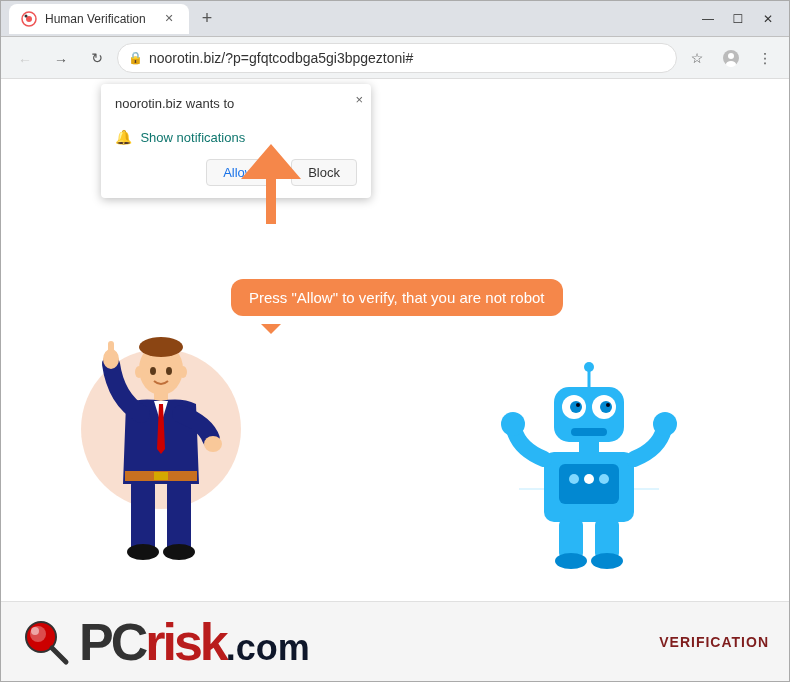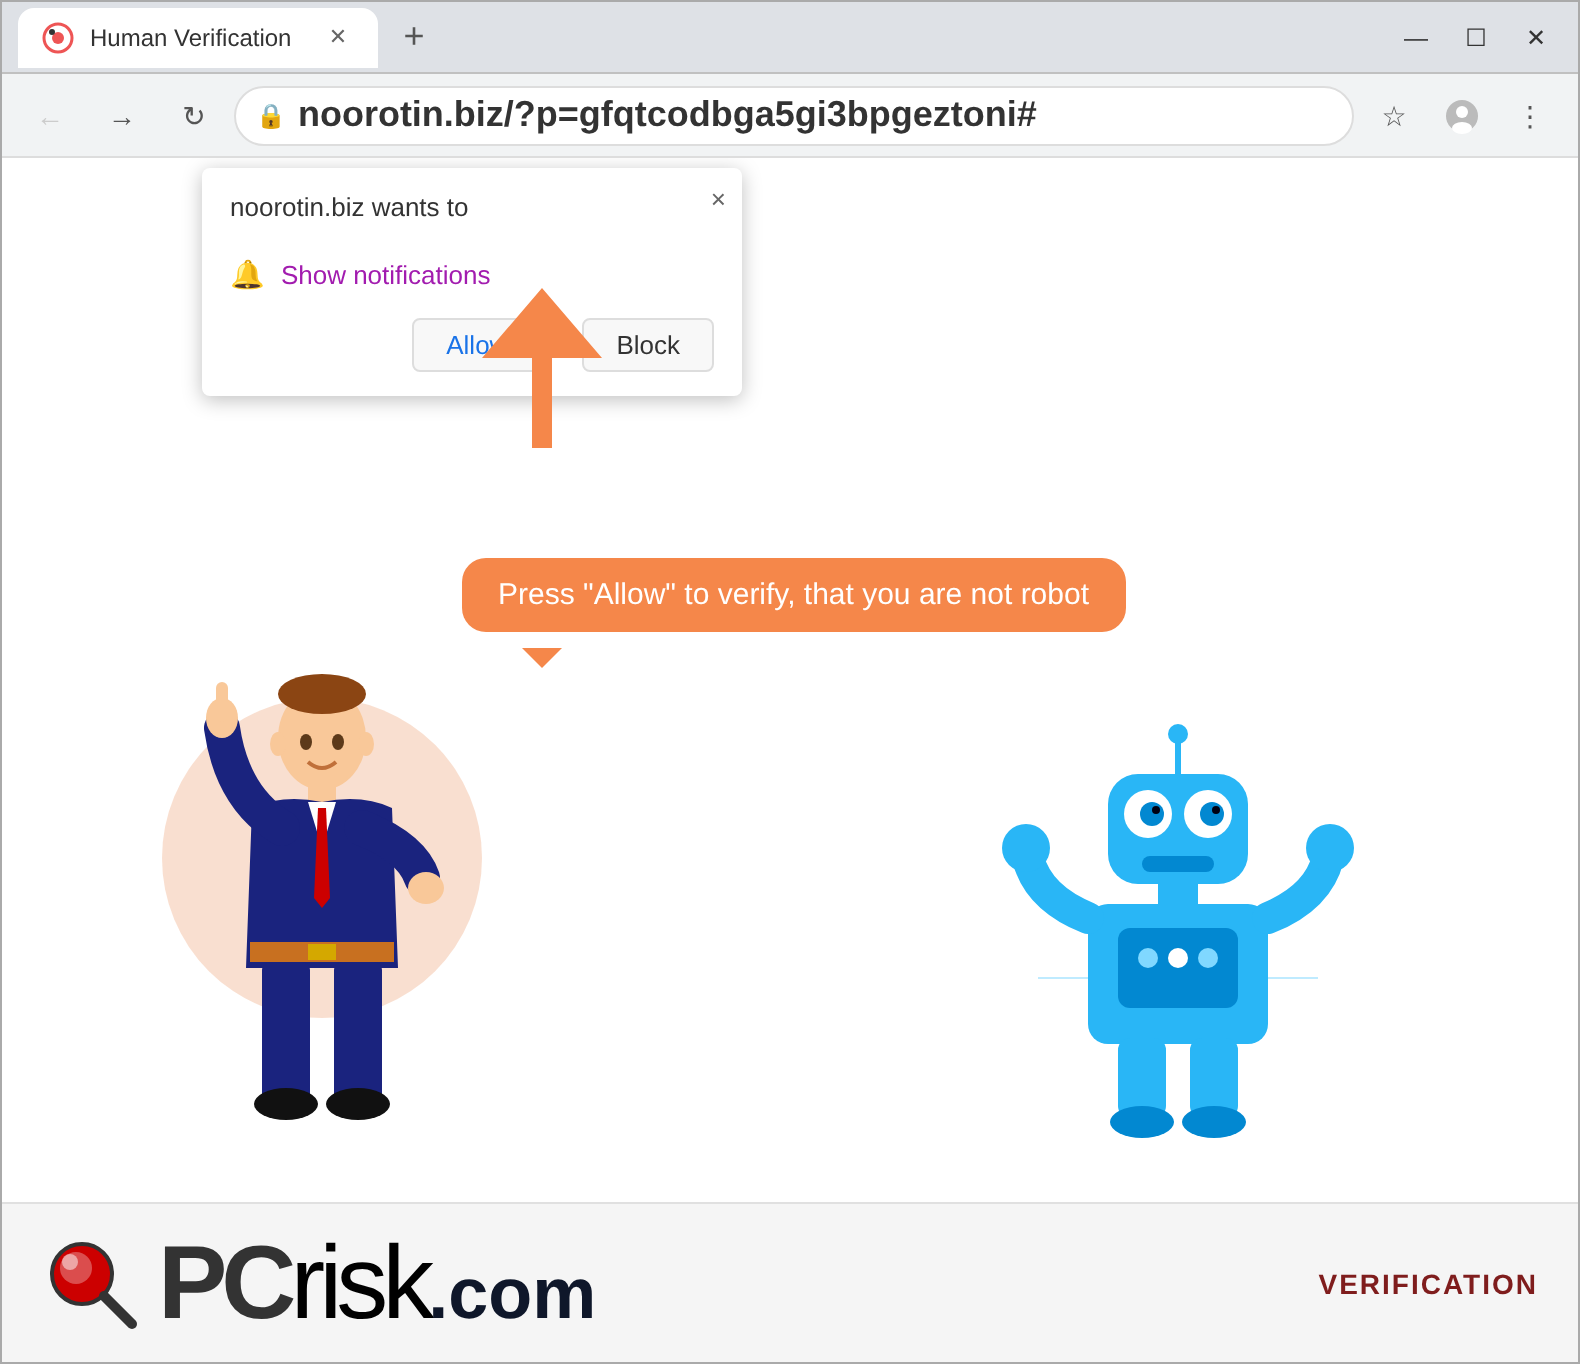--- a/index.html
+++ b/index.html
@@ -130,22 +130,21 @@
       font-size: 13px;
       color: #333;
     }
     .lock-icon {
       font-size: 12px;
       color: #333;
     }
     .address-text {
       flex: 1;
       color: #333;
-      font-size: 18px;
-      font-weight: bold;
+      font-size: 14px;
     }
     .toolbar-right {
       display: flex;
       align-items: center;
       gap: 2px;
     }
 
     
     .content {
       flex: 1;
@@ -185,21 +184,21 @@
       align-items: center;
       gap: 8px;
       margin-bottom: 14px;
     }
     .bell-icon {
       font-size: 14px;
       color: #555;
     }
     .popup-notification-text {
       font-size: 13px;
-      color: #a21caf;
+      color: #0f766e;
     }
     .popup-buttons {
       display: flex;
       justify-content: flex-end;
       gap: 8px;
     }
     .popup-btn {
       padding: 5px 16px;
       border-radius: 4px;
       font-size: 13px;
@@ -494,21 +493,21 @@
       <div class="logo-area">
 
         <svg class="logo-icon" width="50" height="50" viewBox="0 0 50 50">
           <circle cx="20" cy="20" r="15" fill="#cc0000" stroke="#333" stroke-width="2"></circle>
           <circle cx="17" cy="17" r="8" fill="#fff" opacity="0.3"></circle>
           <circle cx="14" cy="14" r="4" fill="#fff" opacity="0.5"></circle>
           <line x1="31" y1="31" x2="45" y2="45" stroke="#333" stroke-width="5" stroke-linecap="round"></line>
         </svg>
         <div style="display:flex;align-items:baseline;">
           <span style="font-size:52px;font-weight:900;color:#333;letter-spacing:-3px;">PC</span>
-            <span style="font-size:52px;font-weight:400;color:#000000;letter-spacing:-3px;">risk</span>
+            <span style="font-size:52px;font-weight:700;color:#b91c1c;letter-spacing:-3px;">risk</span>
             <span style="font-size:36px;font-weight:900;color:#0f172a;">.com</span>
         </div>
       </div>
       <div class="verification-badge">VERIFICATION</div>
     </div>
 
   </div>
 </div>
 
 </body></html>

